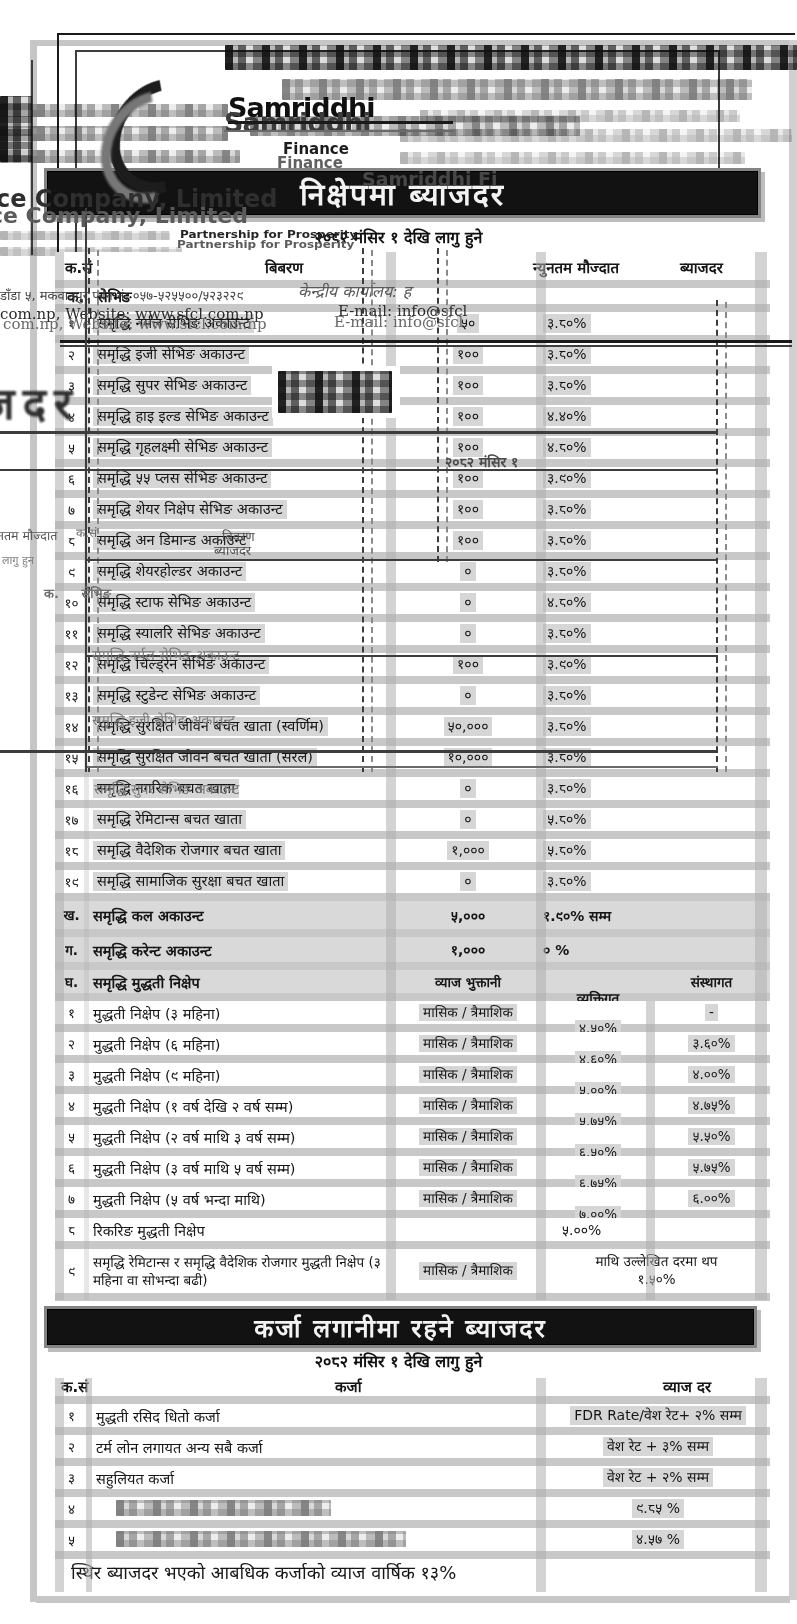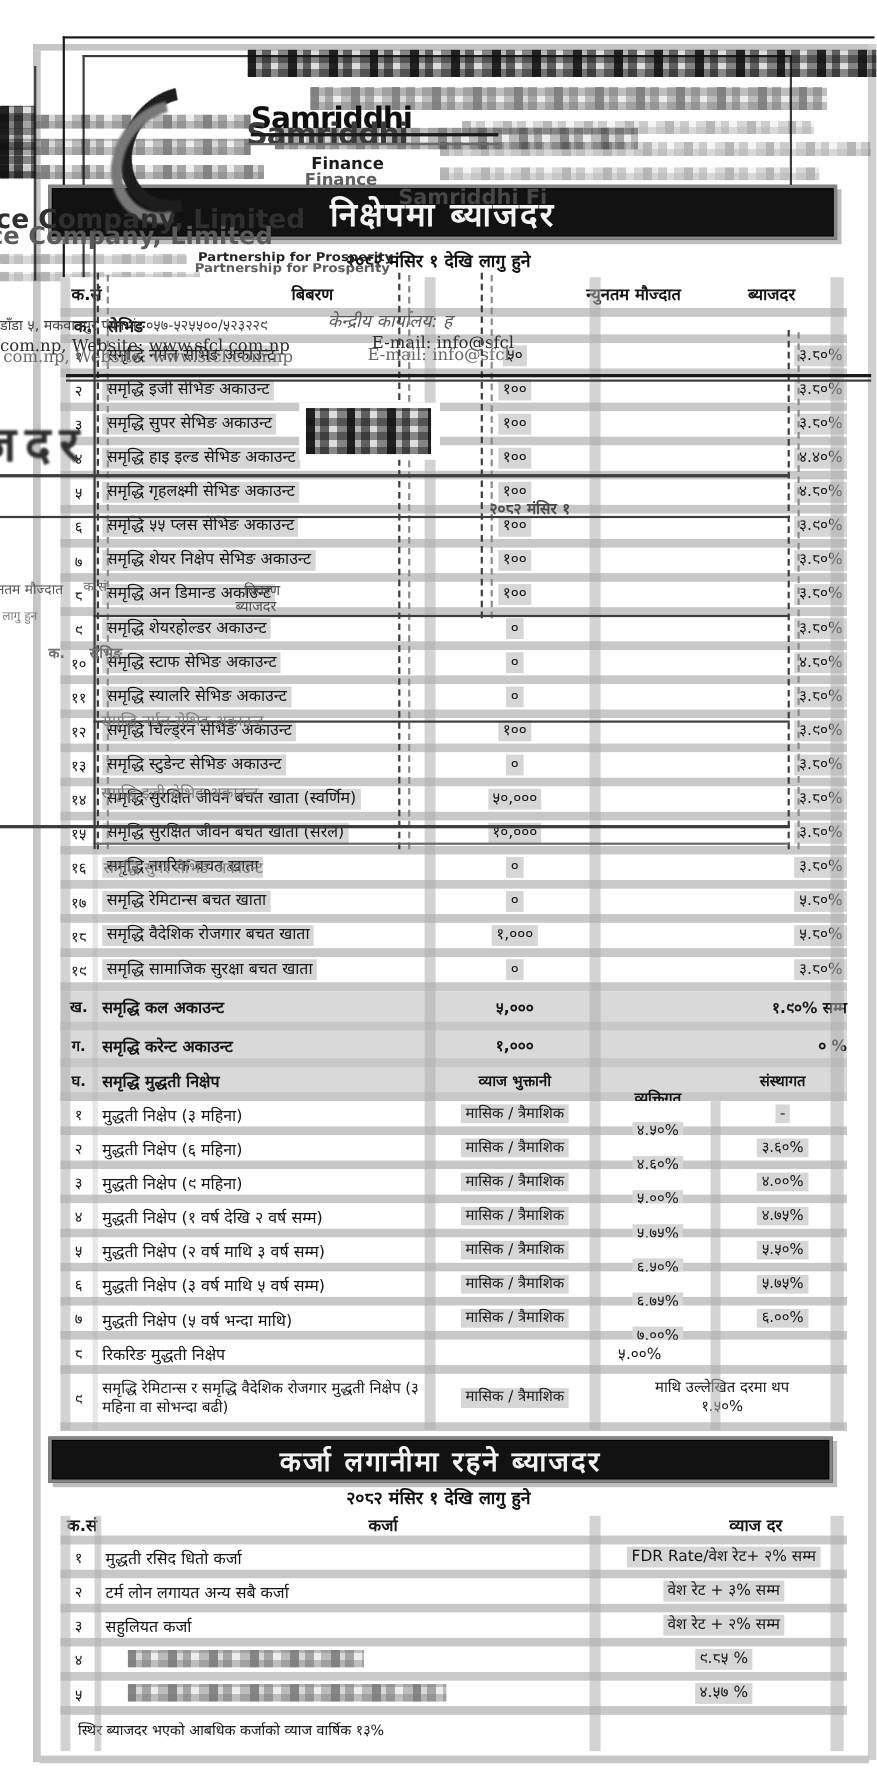--- a/index.html
+++ b/index.html
@@ -33,21 +33,21 @@
   .effective{position:absolute;left:0;width:797px;text-align:center;font-weight:bold;
              font-size:16px;color:#111;z-index:3;}
   
   .tbl{position:absolute;left:55px;width:715px;display:flex;flex-direction:column;z-index:1;}
   .trow{flex:0 0 auto;height:23px;border-bottom:8px solid #c8c8c8;display:flex;background:#fff;
         font-size:14.5px;align-items:stretch;}
   .trow .c{display:flex;align-items:center;}
   .c.sn{width:33px;justify-content:center;font-size:13.5px;}
   .c.desc{width:300px;padding-left:5px;}
   .c.min{width:150px;justify-content:center;font-size:14px;}
-  .c.rate{flex:1;justify-content:flex-end;font-size:14px;}
+  .c.rate{flex:1;justify-content:flex-start;font-size:14px;}
   .c.pay{width:150px;justify-content:center;font-size:13.5px;}
   .c.ind{width:110px;justify-content:center;font-size:13.5px;margin-top:28px;}
   .c.inst{flex:1;justify-content:center;font-size:13.5px;}
   .c.ldesc{width:450px;padding-left:8px;}
   .c.lrate{flex:1;justify-content:center;font-size:14px;}
   .c.merged{flex:1;justify-content:center;font-size:14px;}
   .hl{background:#d6d6d6;padding:0 4px;line-height:1.3;}
   .hrow{height:28px;border-bottom:8px solid #c8c8c8;background:#fff;position:relative;
         font-weight:bold;font-size:15px;}
   .hrow .h{position:absolute;top:5px;}
@@ -57,21 +57,21 @@
   .catrow{height:16px;border-bottom:8px solid #c8c8c8;background:#fff;display:flex;
           align-items:center;padding-left:12px;font-weight:bold;font-size:15px;word-spacing:8px;}
   .sum{background:#d9d9d9;font-weight:bold;}
   .sum-a{height:28px;} .sum-b{height:25px;} .sum-c{height:23px;}
   .tall{height:44px;}
   .tall .c.desc{font-size:13.5px;line-height:1.35;align-items:center;}
   .tall .c.desc span{white-space:normal;}
   .rate2{flex:1;display:flex;flex-direction:column;align-items:center;justify-content:center;
          font-size:13.5px;line-height:1.3;}
   .frow{height:26px;background:#fff;display:flex;align-items:center;padding-left:16px;
-        font-size:13px;}
+        font-size:18px;}
   
   .vband{position:absolute;background:rgba(175,175,175,.55);z-index:4;}
   .redcell{position:relative;}
 </style>
 </head>
 <body>
 
 <div class="stage">
 
   <div class="strip" style="left:30px;top:40px;width:765px;height:6px;"></div>

